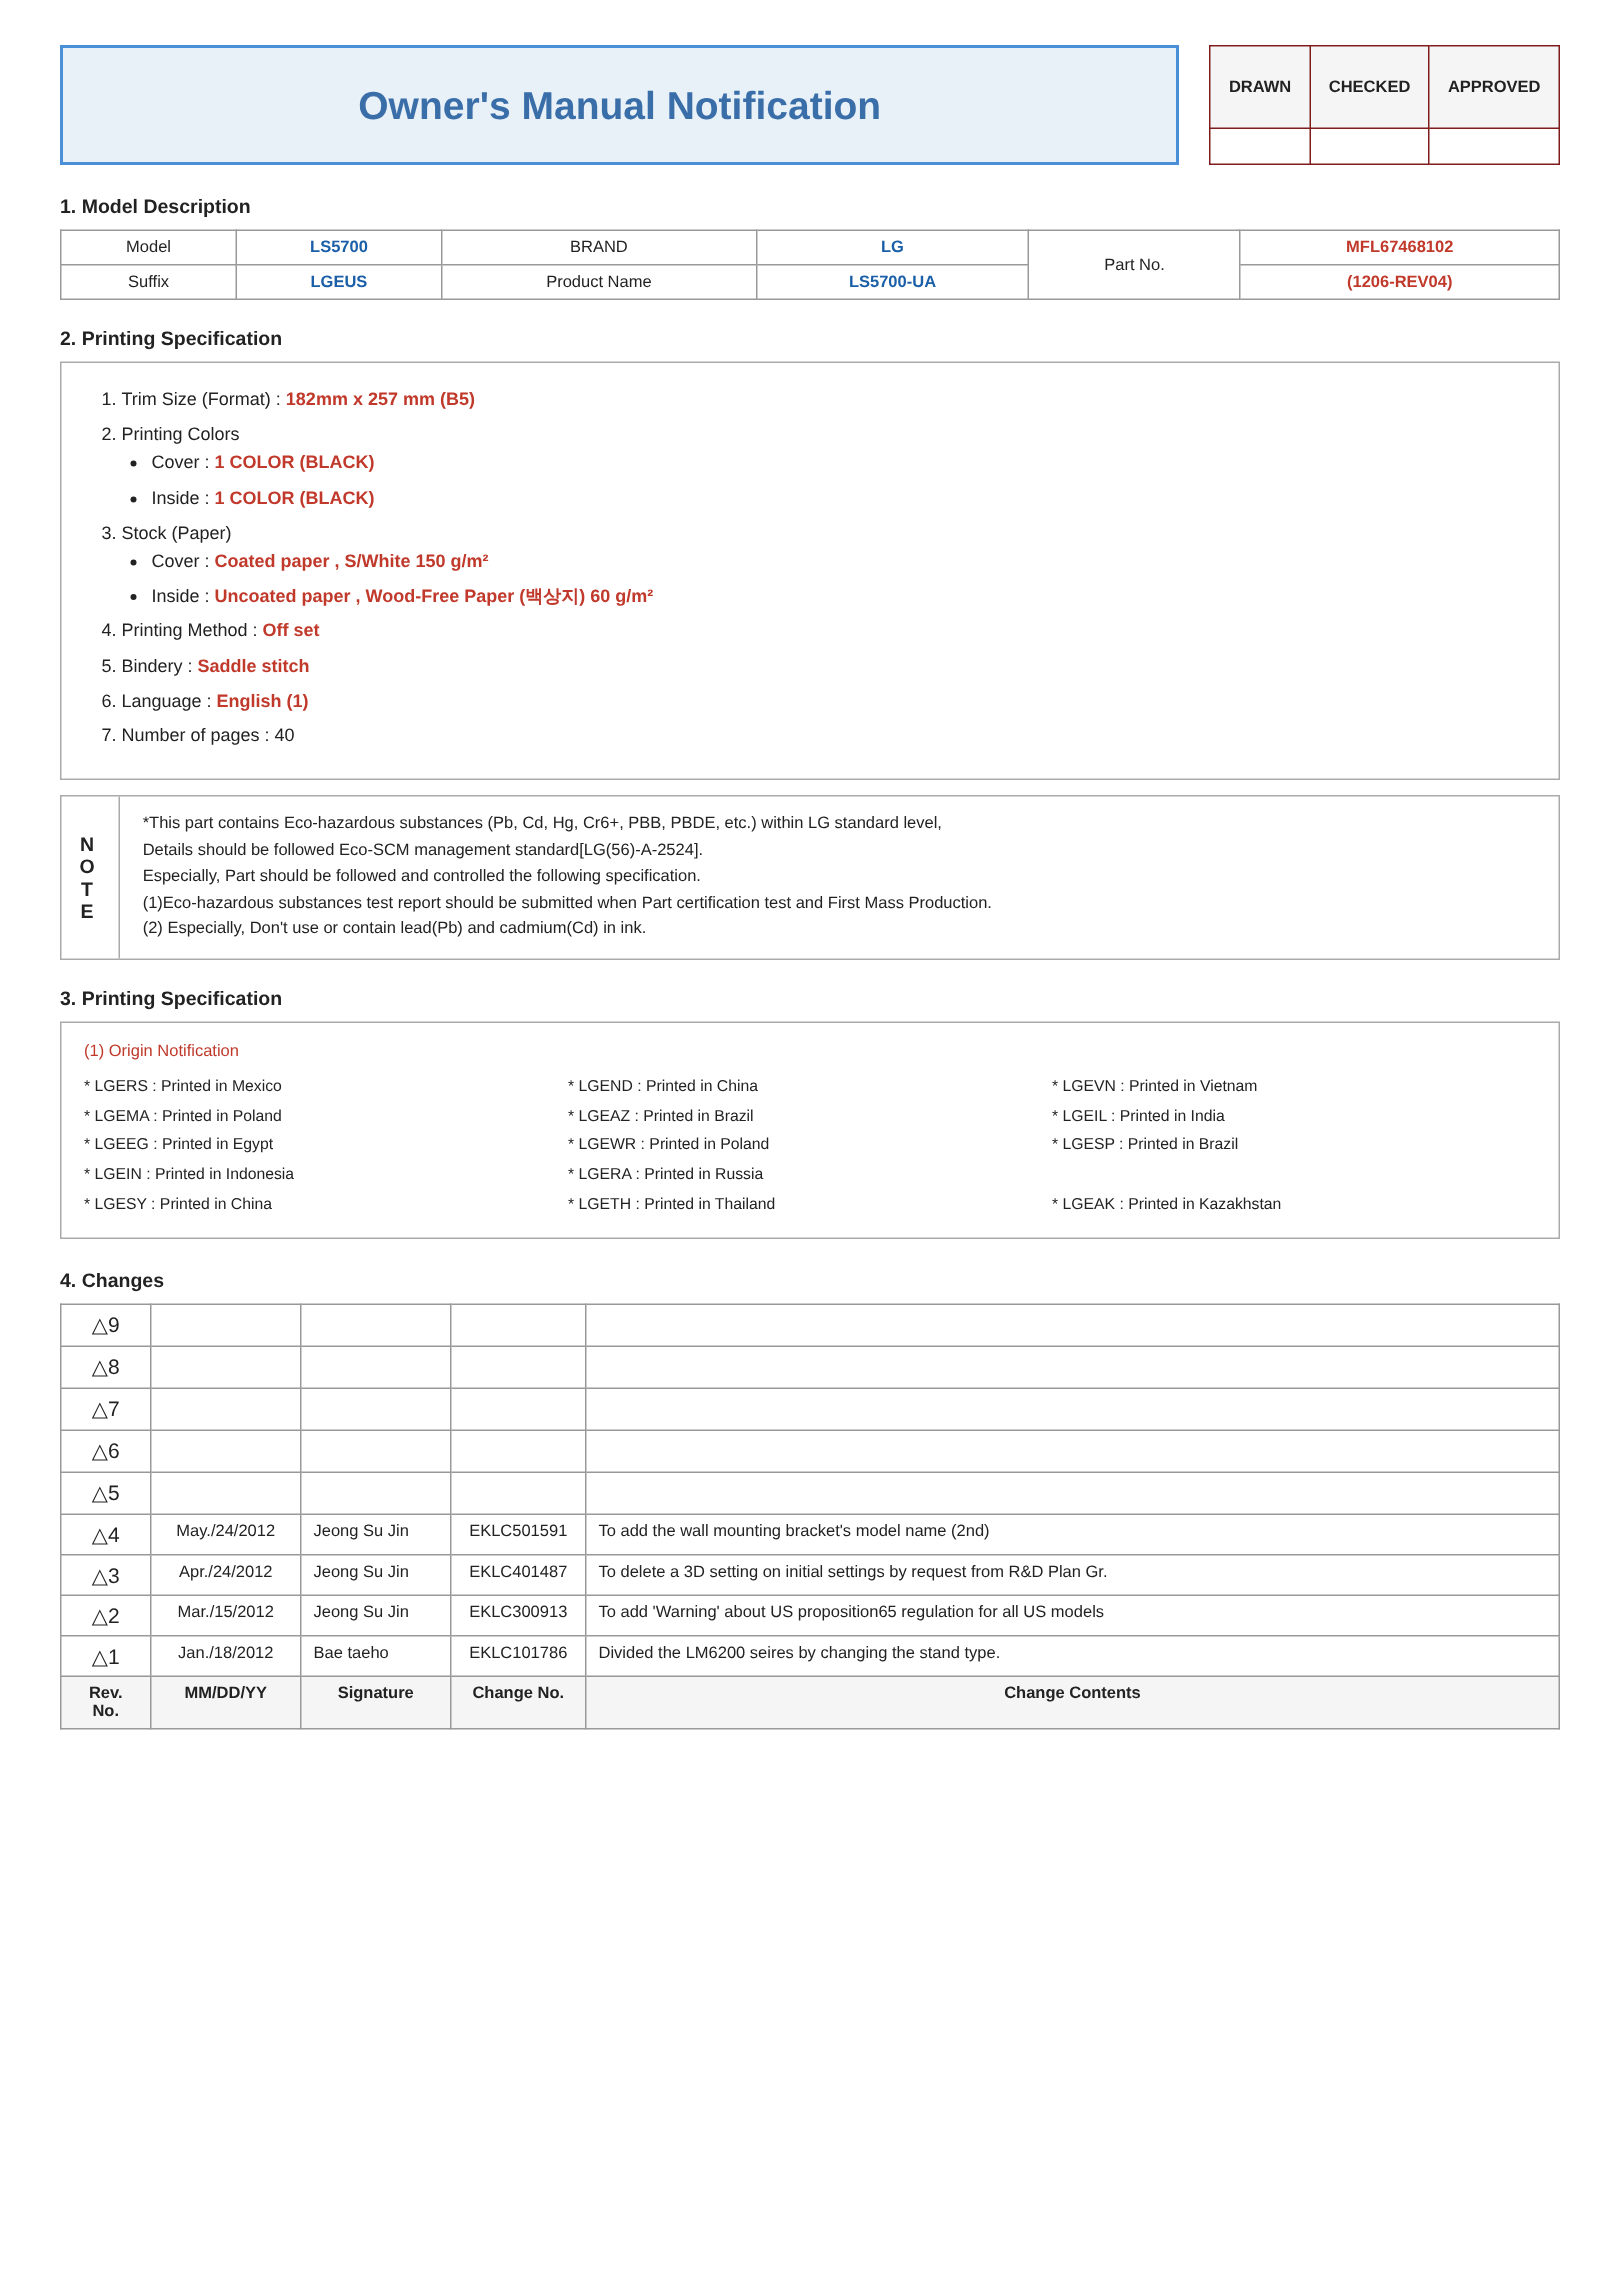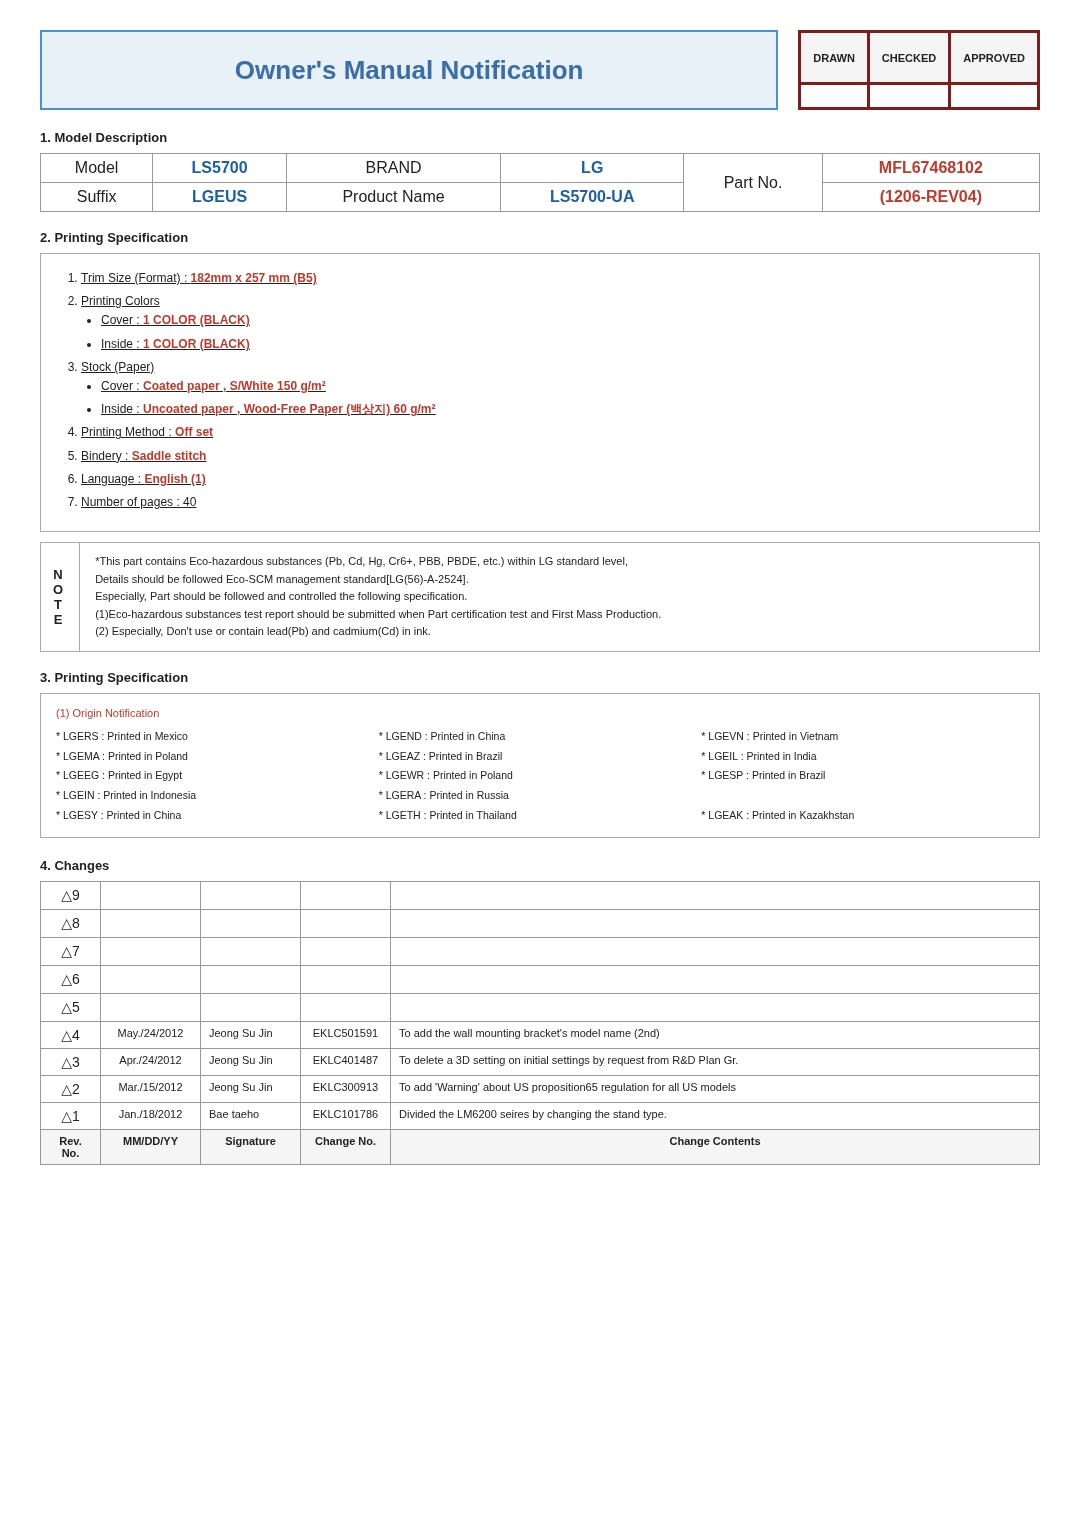--- a/index.html
+++ b/index.html
@@ -32,40 +32,40 @@
     .title-box h1 {
       font-size: 26px;
       font-weight: bold;
       color: #3a6ea8;
     }
     .approval-table {
       border-collapse: collapse;
       font-size: 11px;
     }
     .approval-table td, .approval-table th {
-      border: 3px solid #7f1d1d;
+      border: 1px solid #7f1d1d;
       padding: 4px 12px;
     }
     .approval-table th {
       background: #f5f5f5;
       font-weight: bold;
     }
 
     
     .section-title {
       font-weight: bold;
       font-size: 13px;
       margin: 18px 0 8px 0;
     }
 
     
     .model-table {
       border-collapse: collapse;
       width: 100%;
-      font-size: 16px;
+      font-size: 11px;
       margin-bottom: 10px;
     }
     .model-table td, .model-table th {
       border: 1px solid #999;
       padding: 5px 10px;
       text-align: center;
     }
     .model-table .highlight-blue {
       color: #1a5fa8;
       font-weight: bold;
@@ -80,21 +80,20 @@
       border: 1px solid #aaa;
       padding: 15px 20px;
       margin-bottom: 10px;
     }
     .spec-box ol, .spec-box ul {
       padding-left: 20px;
     }
     .spec-box li {
       margin-bottom: 4px;
       line-height: 1.6;
-      text-decoration: underline;
     }
     .spec-box .highlight-red {
       color: #c0392b;
       font-weight: bold;
     }
 
     
     .note-box {
       display: flex;
       border: 1px solid #aaa;

